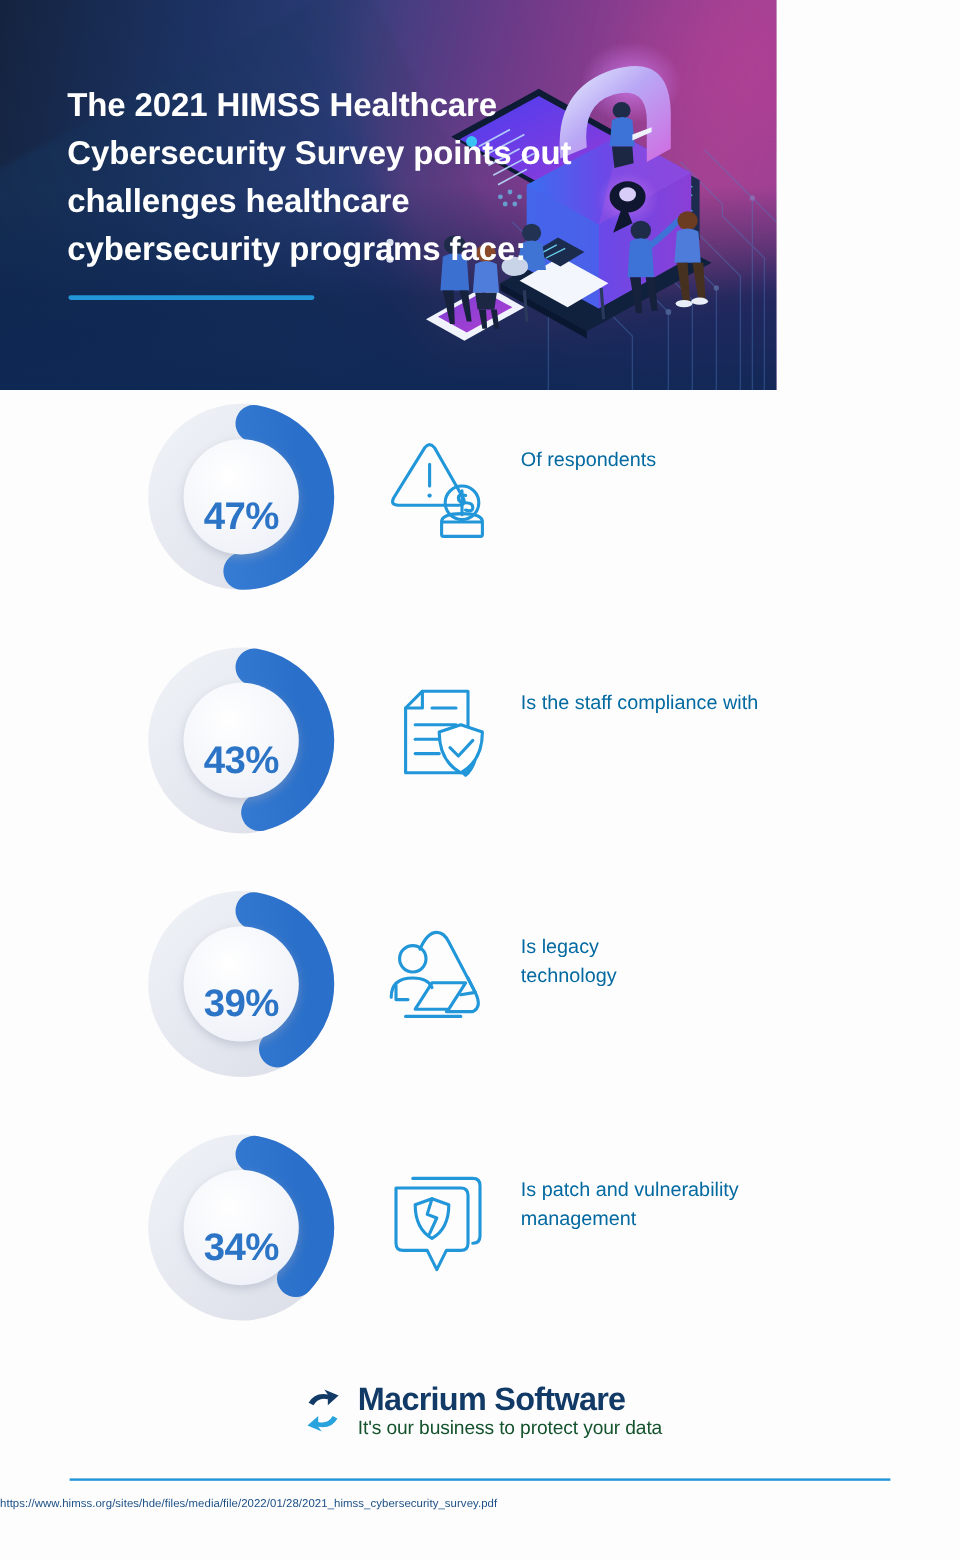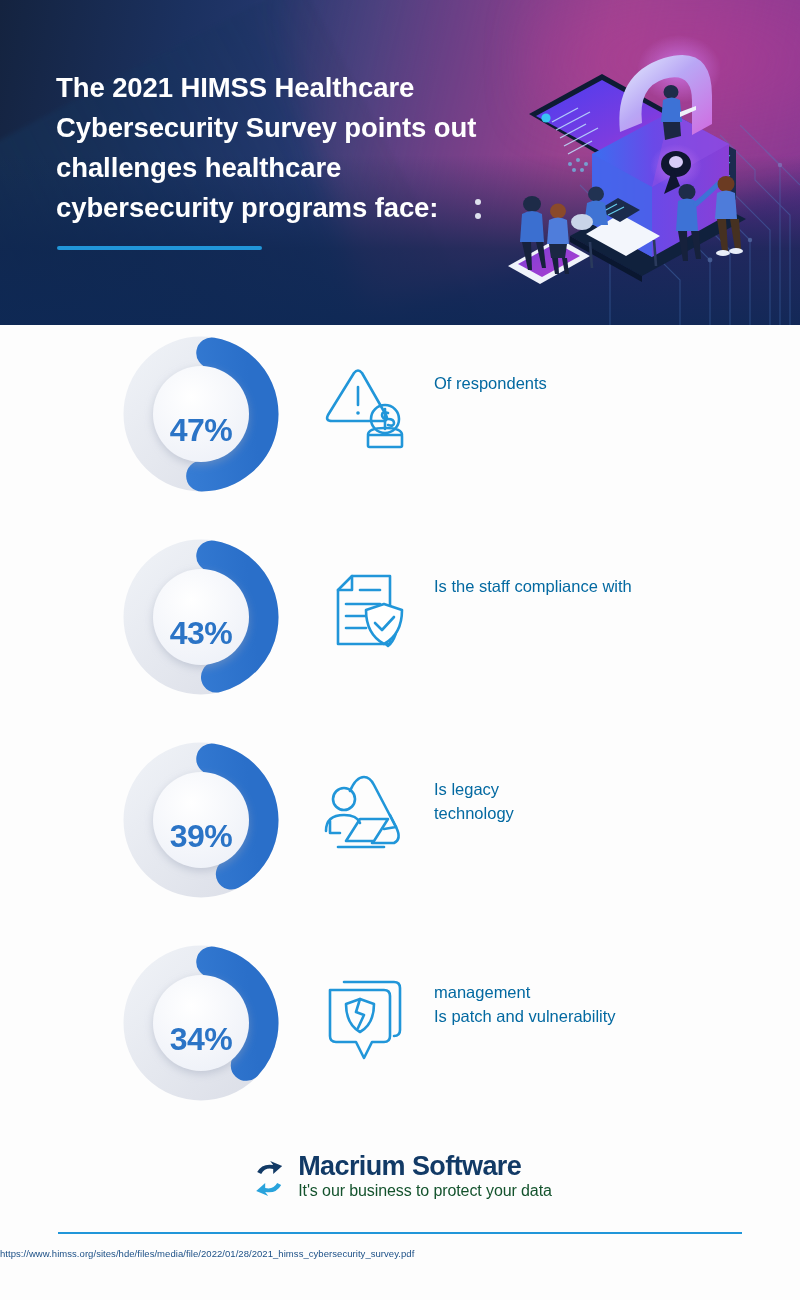--- a/index.html
+++ b/index.html
@@ -6,21 +6,21 @@
   html,body { width:800px; height:1300px; }
   body {
     font-family:"Liberation Sans", sans-serif;
     background:#ffffff;
     overflow:hidden;
   }
   .page { position:relative; width:800px; height:1300px; background:#fdfdfd; }
 
   
   .header {
-    position:relative; width:800px; height:325px; overflow:hidden;
+    position:relative; width:647px; height:325px; overflow:hidden;
     background:linear-gradient(100deg,#14233f 0%,#1b3160 22%,#2d3d7a 44%,#4a2f86 66%,#5f2d8d 85%,#6a2f91 100%);
   }
   .hdr-streak {
     position:absolute; top:-120px; left:300px; width:700px; height:340px;
     background:linear-gradient(120deg, rgba(214,74,140,0.0) 0%, rgba(221,84,150,0.55) 45%, rgba(150,60,160,0.15) 100%);
     transform:rotate(-17deg); filter:blur(14px);
   }
   .hdr-streak2 {
     position:absolute; top:-40px; left:520px; width:420px; height:200px;
     background:radial-gradient(ellipse at 40% 50%, rgba(190,60,150,0.45) 0%, rgba(190,60,150,0) 70%);
@@ -65,21 +65,21 @@
   .row-icon { position:absolute; left:316px; top:38px; width:94px; height:94px; }
   .row-text {
     position:absolute; left:434px; top:47px; width:300px;
     font-size:16.5px; line-height:1.45; color:#0369a1;
   }
 
   
   .logo-block { position:absolute; left:0; top:1152px; width:800px; height:76px; }
   .logo-inner {
     position:absolute; left:50%; transform:translateX(-50%);
-    display:flex; align-items:flex-end; gap:8px;
+    display:flex; align-items:center; gap:8px;
   }
   .logo-mark { width:42px; height:42px; flex:0 0 42px; }
   .logo-words { display:flex; flex-direction:column; }
   .logo-name { font-size:27px; font-weight:bold; color:#123a66; letter-spacing:-0.6px; line-height:1.05; }
   .logo-tag { font-size:16px; color:#14532d; letter-spacing:-0.1px; margin-top:2px; }
 
   .foot-rule { position:absolute; left:58px; top:1232px; width:684px; height:2px; background:#2196d9; }
   .foot-url {
     position:absolute; left:0; top:1248px; width:800px; text-align:left;
     font-size:9.5px; color:#1b4f86; letter-spacing:0.05px;
@@ -373,22 +373,22 @@
       <svg class="row-icon" viewBox="0 0 94 94">
         <g fill="none" stroke="#2196d9" stroke-width="2.6" stroke-linecap="round" stroke-linejoin="round">
           <path d="M28 10 L78 10 q6 0 6 6 L84 58 q0 6 -6 6"></path>
           <path d="M14 18 L68 18 q6 0 6 6 L74 64 q0 6 -6 6 L56 70 L48 86 L40 70 L20 70 q-6 0 -6 -6 Z"></path>
           <path d="M30 32 L44 27 L58 32 q0 20 -14 28 q-14 -8 -14 -28 Z"></path>
           <path d="M44 27 L40 40 L48 43 L42 56"></path>
         </g>
       </svg>
 
       <div class="row-text">
+        <div>Is patch and vulnerability</div>
         <div>management</div>
-        <div>Is patch and vulnerability</div>
       </div>
     </div>
   </div>
 
   <div class="logo-block">
     <div class="logo-inner">
       <svg class="logo-mark" viewBox="0 0 42 42">
         <path d="M9 14 q5 -9 16 -7 l-3 -4 l12 5 l-9 8 l0 -5 q-8 -2 -12 5 Z" fill="#123a66"></path>
         <path d="M33 27 q-5 9 -16 7 l3 4 l-12 -5 l9 -8 l0 5 q8 2 12 -5 Z" fill="#29a3dc"></path>
       </svg>

